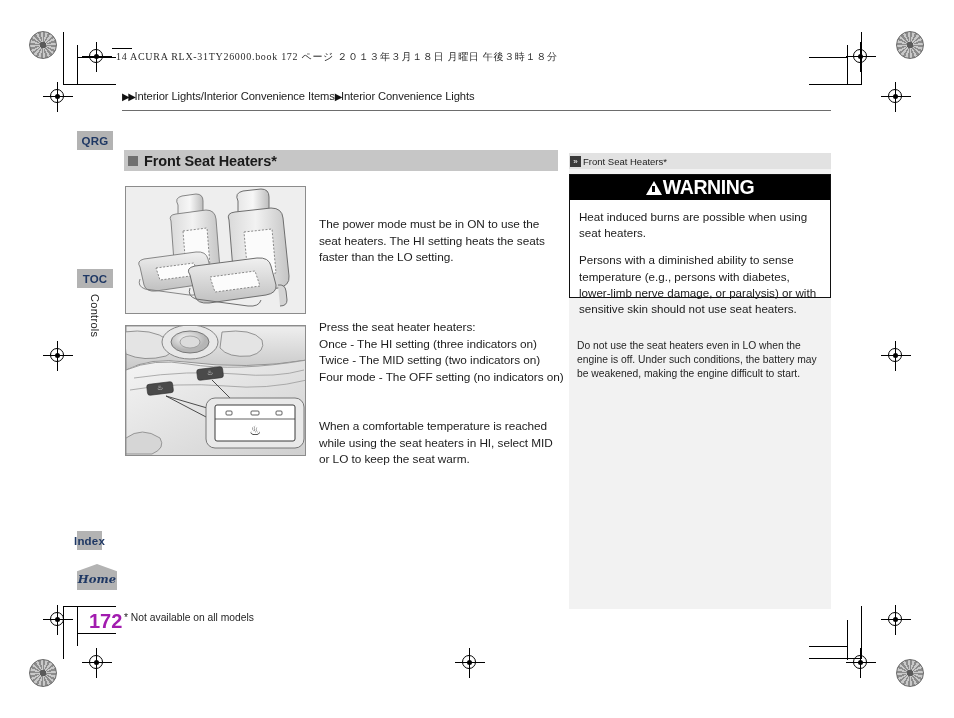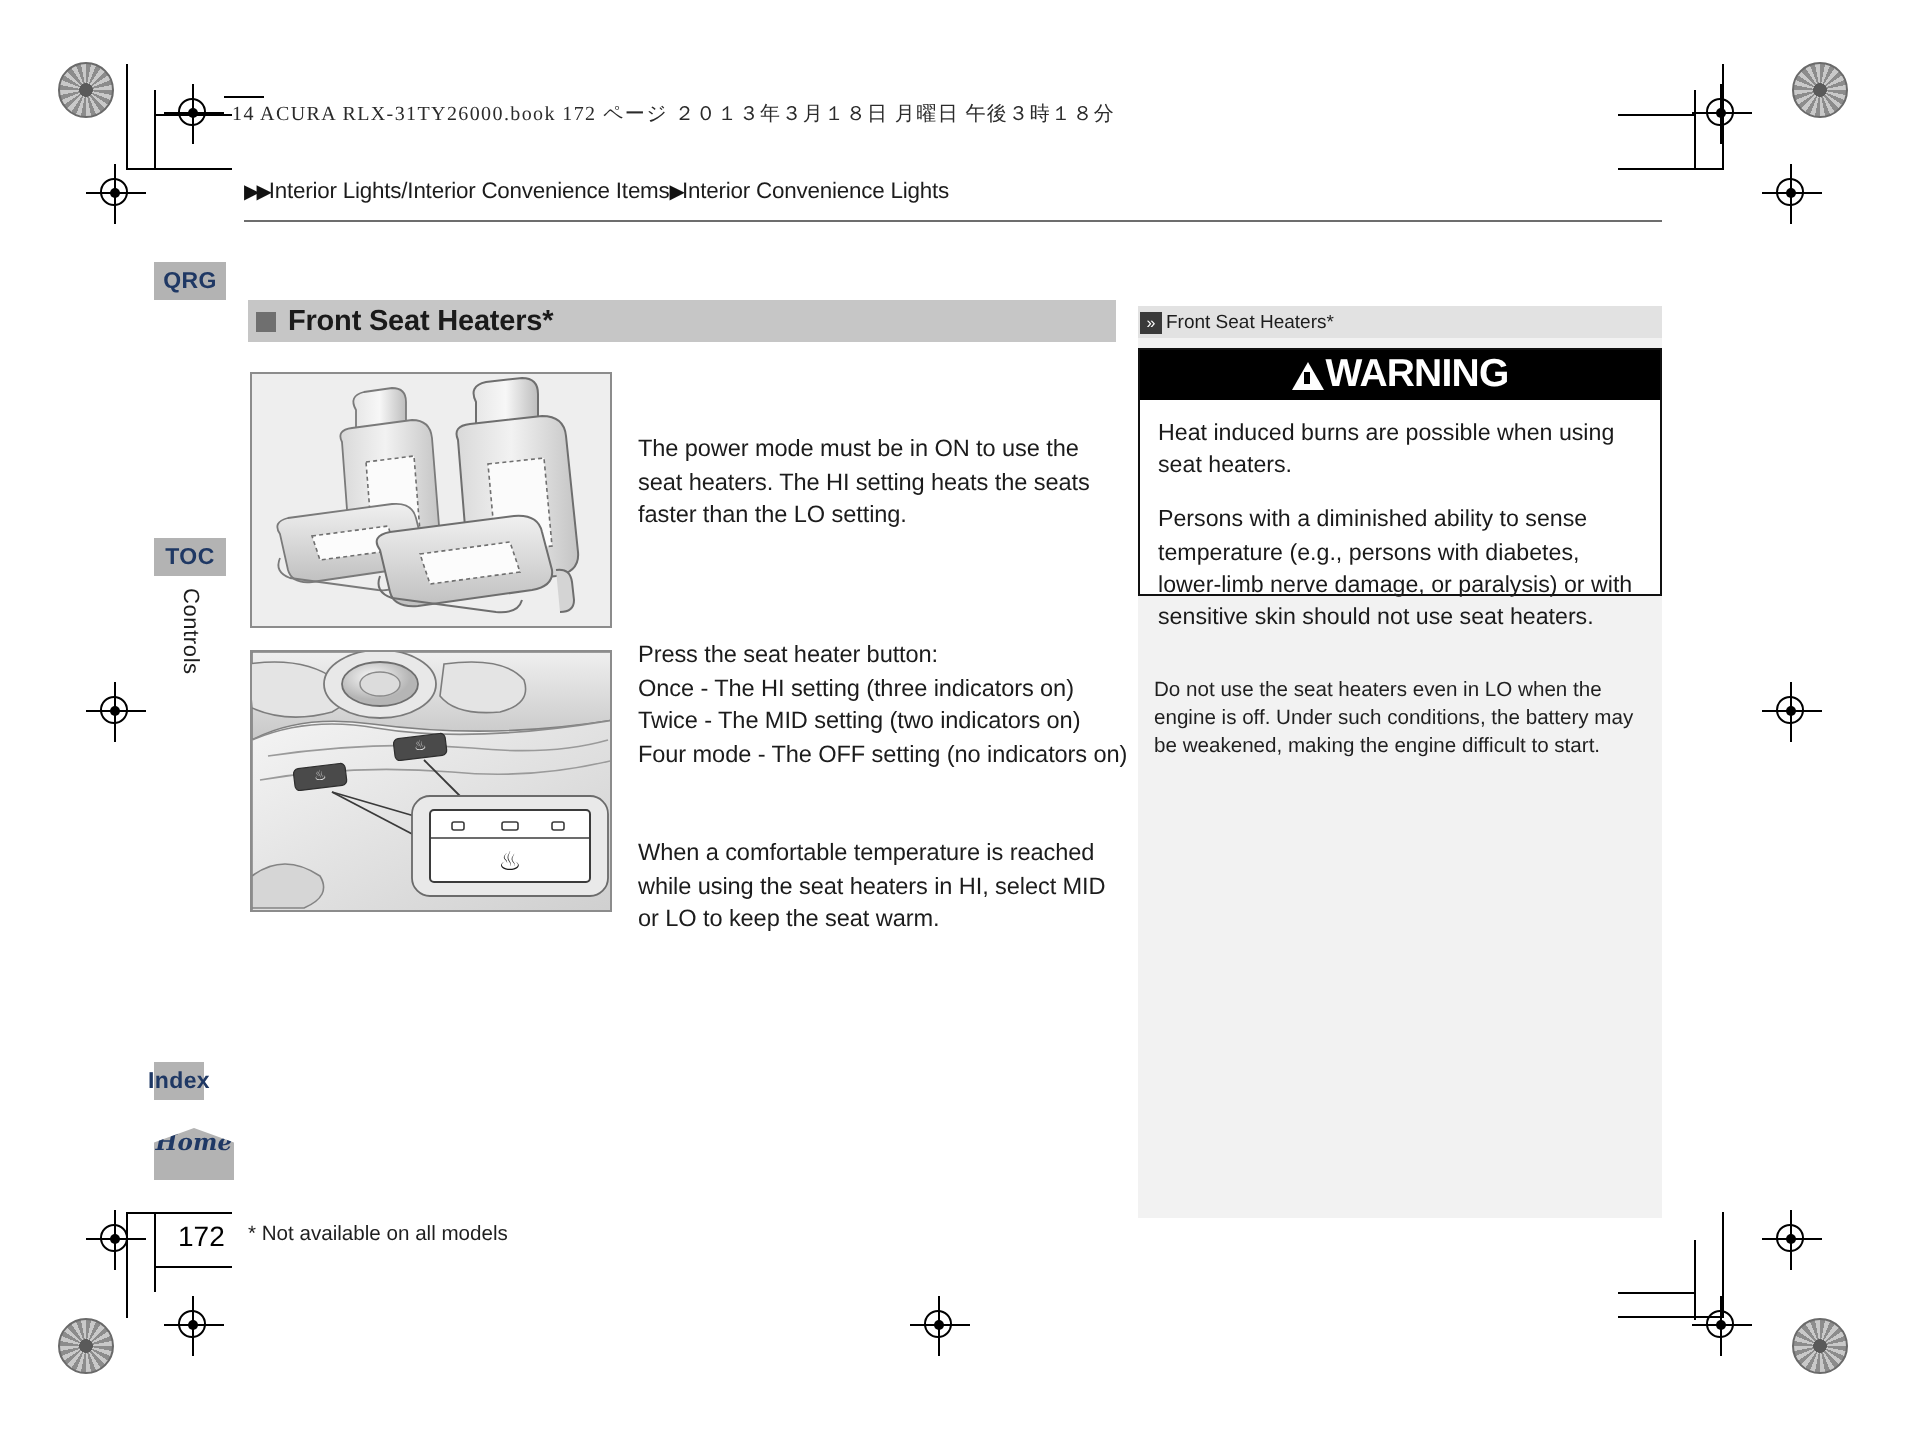--- a/index.html
+++ b/index.html
@@ -104,21 +104,21 @@
     display: flex;
     align-items: center;
     justify-content: center;
     letter-spacing: 0.2px;
   }
   .tab-home {
     position: absolute;
     width: 40px; height: 26px;
     background: #b3b3b3;
     clip-path: polygon(50% 0%, 100% 28%, 100% 100%, 0% 100%, 0% 28%);
-    display: flex; justify-content: center;
+    display: flex; align-items: flex-end; justify-content: center;
   }
   .tab-home span {
     font-family: "DejaVu Serif", serif;
     font-style: italic;
     font-weight: bold;
     font-size: 11.5px;
     color: #1f3864;
     padding-bottom: 4px;
     letter-spacing: 0.1px;
   }
@@ -254,23 +254,23 @@
     width: 250px;
     font-size: 10.3px;
     line-height: 14.2px;
     color: #1f1f1f;
   }
 
   
   .pagenum {
     position: absolute;
     left: 89px; top: 610px;
-    font-size: 14px;
-    font-weight: normal;
-    color: #000000;
+    font-size: 20px;
+    font-weight: bold;
+    color: #a21caf;
   }
   .footnote {
     position: absolute;
     left: 124px; top: 612px;
     font-size: 10.3px;
     color: #1f1f1f;
   }
 </style>
 </head>
 <body>
@@ -434,21 +434,21 @@
       <path d="M152 98 q7 -1 8 6 l1 9 q0 6 -7 6" fill="#d4d4d4"></path>
     </g>
   </svg>
 </div>
 
 <div class="body-text" style="left:319px; top:178px; width:244px;margin-top:38px;">
   <p>The power mode must be in ON to use the seat heaters. The HI setting heats the seats faster than the LO setting.</p>
 </div>
 
 <div class="body-text" style="left:319px; top:319px; width:248px;">
-  <p>Press the seat heater button:</p>
+  <p>Press the seat heater heaters:</p>
   <p>Once - The HI setting (three indicators on)</p>
   <p>Twice - The MID setting (two indicators on)</p>
   <p>Four mode - The OFF setting (no indicators on)</p>
 </div>
 
 <div class="body-text" style="left:319px; top:418px; width:244px;">
   <p>When a comfortable temperature is reached while using the seat heaters in HI, select MID or LO to keep the seat warm.</p>
 </div>
 
 <div class="figure fig-console">

